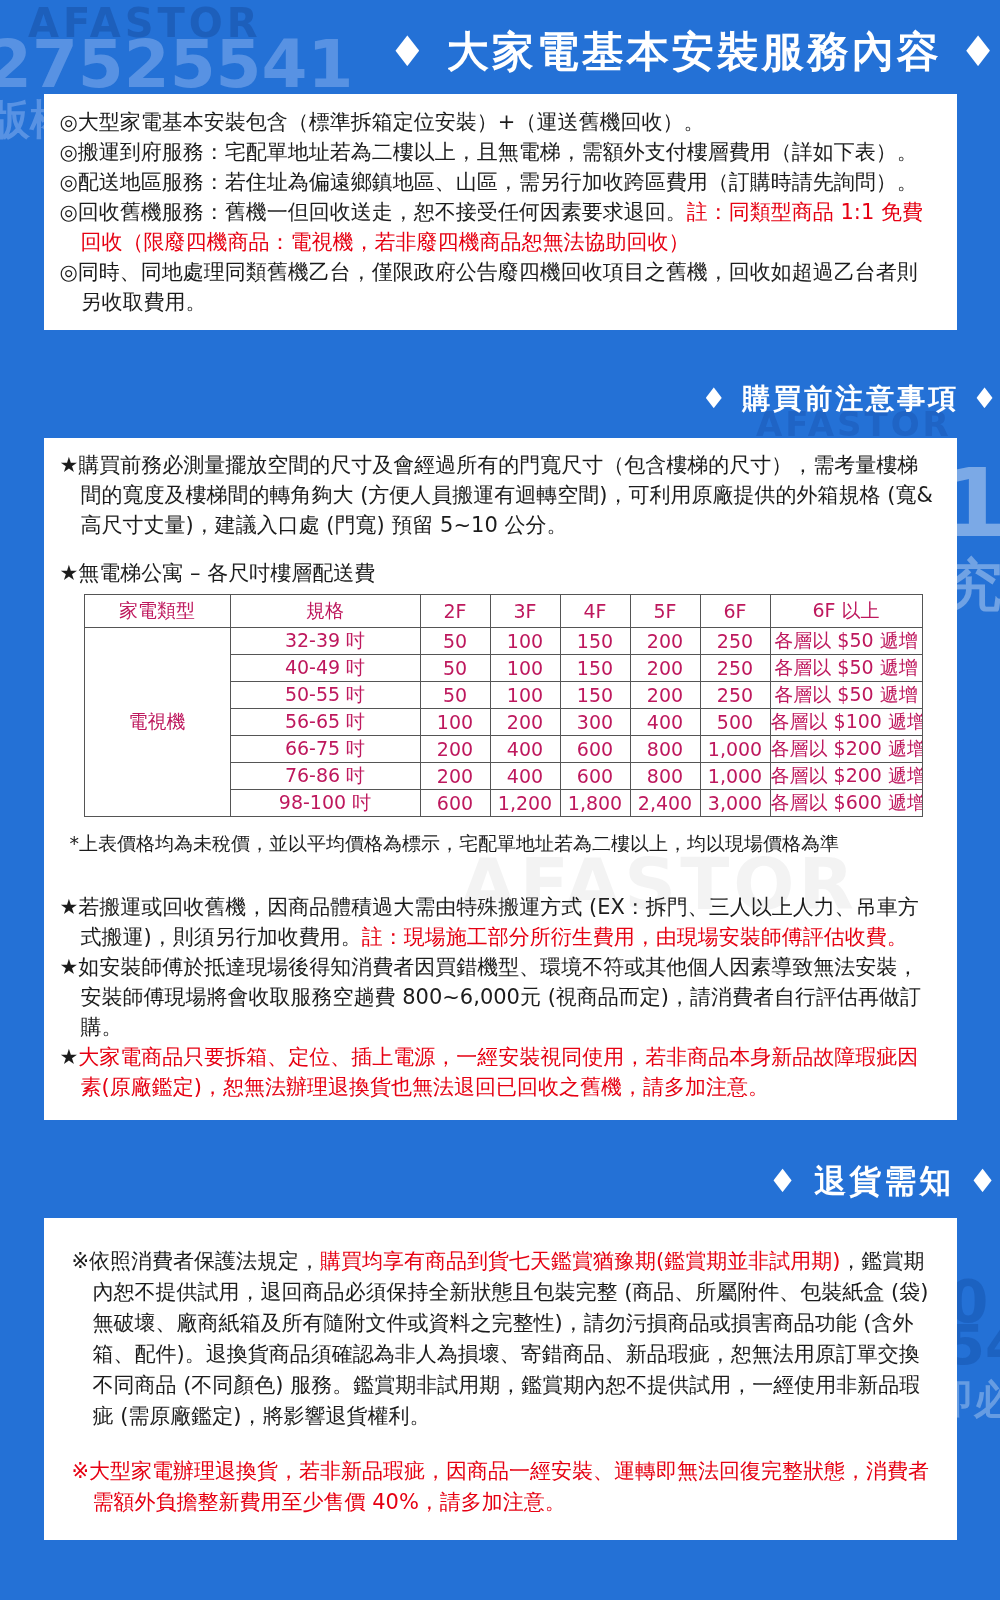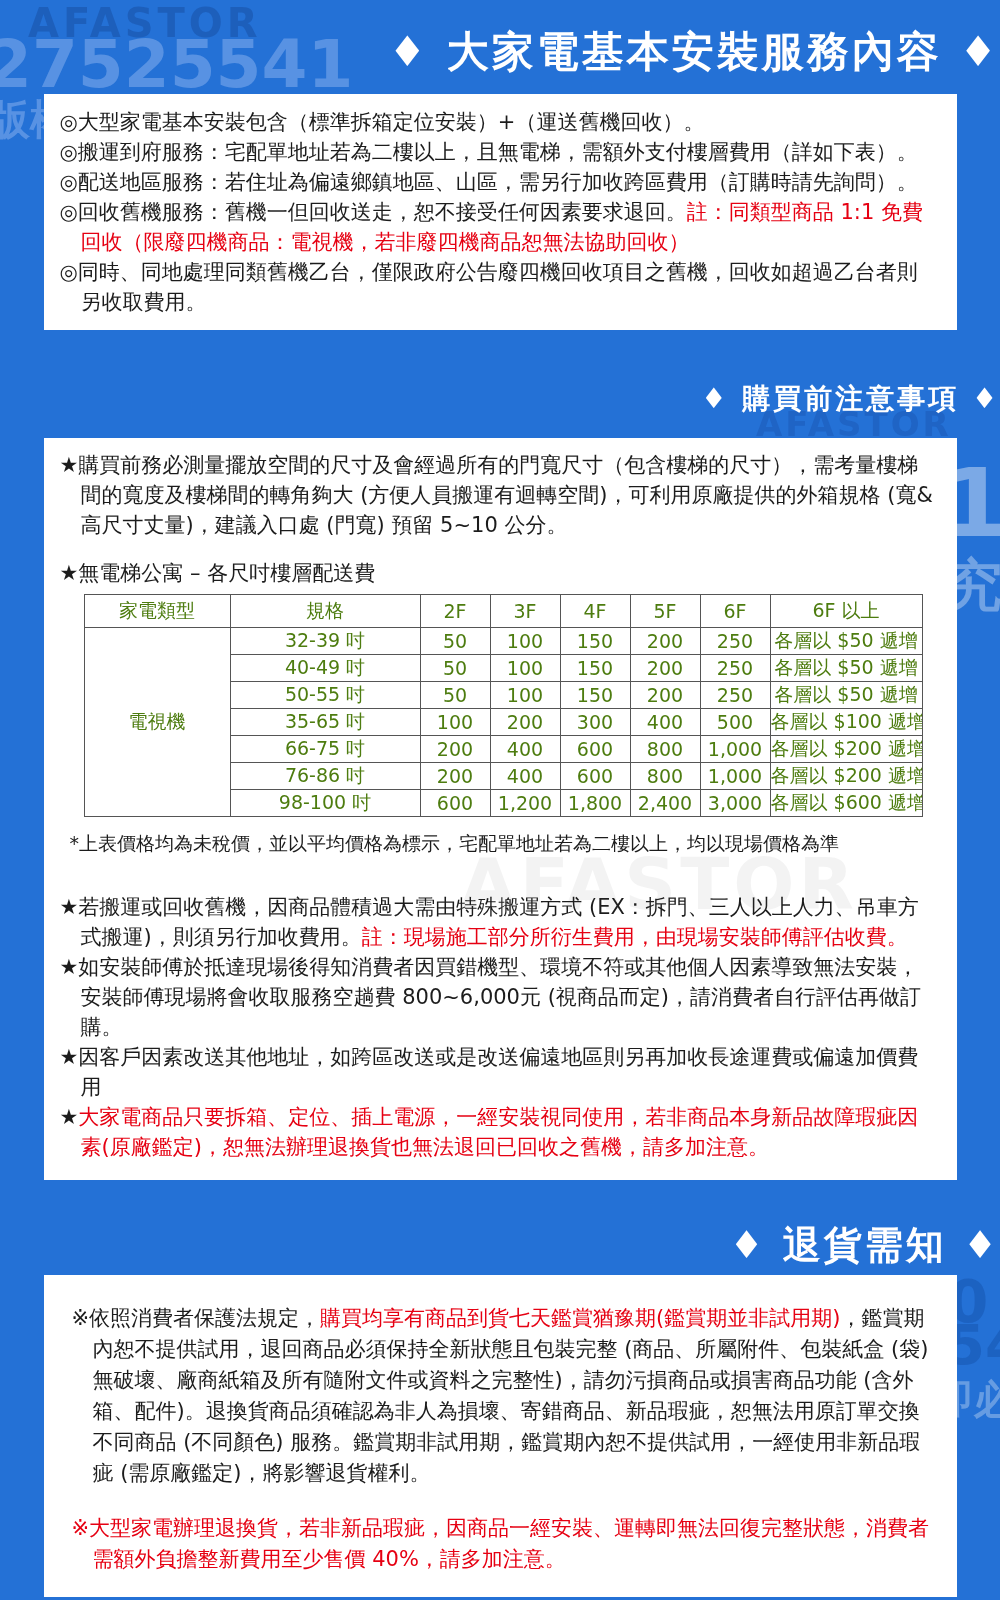--- a/index.html
+++ b/index.html
@@ -19,36 +19,36 @@
   .wm-right-one   { left:942px; top:448px;  font-size:95px; color:rgba(255,255,255,0.40); }
   .wm-right-jiu   { left:946px; top:548px;  font-size:56px; color:rgba(255,255,255,0.35); }
   .wm-right-zero  { left:948px; top:1268px; font-size:58px; color:rgba(21,80,168,0.45); }
   .wm-right-54    { left:946px; top:1312px; font-size:56px; color:rgba(21,80,168,0.45); }
   .wm-right-jibi  { left:934px; top:1372px; font-size:40px; color:rgba(255,255,255,0.30); }
   .wm-ghost       { left:460px; top:842px;  font-size:72px; letter-spacing:4px; color:rgba(90,90,90,0.07); z-index:2; }
 
   .sec-title { position:relative; z-index:1; text-align:right; color:#ffffff; font-weight:bold; letter-spacing:3px; }
   .title-install { font-size:42px; margin:24px 0 14px; }
   .title-notice  { font-size:28px; margin:50px 0 20px; }
-  .title-returns { font-size:38px; margin:40px 0 4px; }
+  .title-returns { font-size:32px; margin:40px 0 14px; }
 
   .panel { position:relative; z-index:1; width:913px; margin:0 auto; background:#ffffff; box-sizing:border-box; }
   .panel-install { padding:13px 18px 13px 16px; }
   .panel-notice  { padding:12px 18px 18px 16px; }
   .panel-returns { padding:28px 18px 22px 16px; }
 
   .item { font-size:21px; line-height:30px; margin:0; padding-left:21px; text-indent:-21px; }
   .returns-item { line-height:31px;margin-left:12px; }
   .red { color:#e60012; }
   .gap-top { margin-top:18px; }
   .items-block { margin-top:36px; }
   .returns-p2 { margin-top:24px; }
 
   table.fee { border-collapse:collapse; table-layout:fixed; width:838px; margin:6px 0 0 24px; }
-  .fee th, .fee td { border:1px solid #555555; font-weight:normal; text-align:center; padding:0; font-size:19px; color:#4d7c0f; overflow:hidden; white-space:nowrap; }
+  .fee th, .fee td { border:1px solid #555555; font-weight:normal; text-align:center; padding:0; font-size:19px; color:#be185d; overflow:hidden; white-space:nowrap; }
   .fee thead th { height:32px; }
   .fee tbody td { height:26px; }
 
   .footnote { font-size:19px; line-height:26px; margin:13px 0 0 10px; }
 </style>
 </head>
 <body>
 
 <div class="wm wm-brand-top">AFASTOR</div>
 <div class="wm wm-number-top">27525541</div>
@@ -124,21 +124,21 @@
       <tr>
         <td>50-55 吋</td>
         <td>50</td>
         <td>100</td>
         <td>150</td>
         <td>200</td>
         <td>250</td>
         <td>各層以 $50 遞增</td>
       </tr>
       <tr>
-        <td>35-65 吋</td>
+        <td>56-65 吋</td>
         <td>100</td>
         <td>200</td>
         <td>300</td>
         <td>400</td>
         <td>500</td>
         <td>各層以 $100 遞增</td>
       </tr>
       <tr>
         <td>66-75 吋</td>
         <td>200</td>
@@ -167,21 +167,20 @@
         <td>各層以 $600 遞增</td>
       </tr>
     </tbody>
   </table>
 
   <p class="footnote">*上表價格均為未稅價，並以平均價格為標示，宅配單地址若為二樓以上，均以現場價格為準</p>
 
   <div class="items-block">
     <p class="item"><span>★</span><span>若搬運或回收舊機，因商品體積過大需由特殊搬運方式 (EX：拆門、三人以上人力、吊車方式搬運)，則須另行加收費用。</span><span class="red">註：現場施工部分所衍生費用，由現場安裝師傅評估收費。</span></p>
     <p class="item"><span>★</span><span>如安裝師傅於抵達現場後得知消費者因買錯機型、環境不符或其他個人因素導致無法安裝，安裝師傅現場將會收取服務空趟費 800~6,000元 (視商品而定)，請消費者自行評估再做訂購。</span><span class="red"></span></p>
-    <p class="item"><span>★</span><span>因客戶因素改送其他地址，如跨區改送或是改送偏遠地區則另再加收長途運費或偏遠加價費用</span><span class="red"></span></p>
     <p class="item"><span>★</span><span></span><span class="red">大家電商品只要拆箱、定位、插上電源，一經安裝視同使用，若非商品本身新品故障瑕疵因素(原廠鑑定)，恕無法辦理退換貨也無法退回已回收之舊機，請多加注意。</span></p>
   </div>
 </div>
 
 <div class="sec-title title-returns">♦ 退貨需知 ♦</div>
 
 <div class="panel panel-returns">
   <p class="item returns-item"><span>※</span><span>依照消費者保護法規定，</span><span class="red">購買均享有商品到貨七天鑑賞猶豫期(鑑賞期並非試用期)</span><span>，鑑賞期內恕不提供試用，退回商品必須保持全新狀態且包裝完整 (商品、所屬附件、包裝紙盒 (袋) 無破壞、廠商紙箱及所有隨附文件或資料之完整性)，請勿污損商品或損害商品功能 (含外箱、配件)。退換貨商品須確認為非人為損壞、寄錯商品、新品瑕疵，恕無法用原訂單交換不同商品 (不同顏色) 服務。鑑賞期非試用期，鑑賞期內恕不提供試用，一經使用非新品瑕疵 (需原廠鑑定)，將影響退貨權利。</span></p>
   <p class="item returns-item red returns-p2"><span>※</span><span>大型家電辦理退換貨，若非新品瑕疵，因商品一經安裝、運轉即無法回復完整狀態，消費者需額外負擔整新費用至少售價 40%，請多加注意。</span></p>
 </div>

